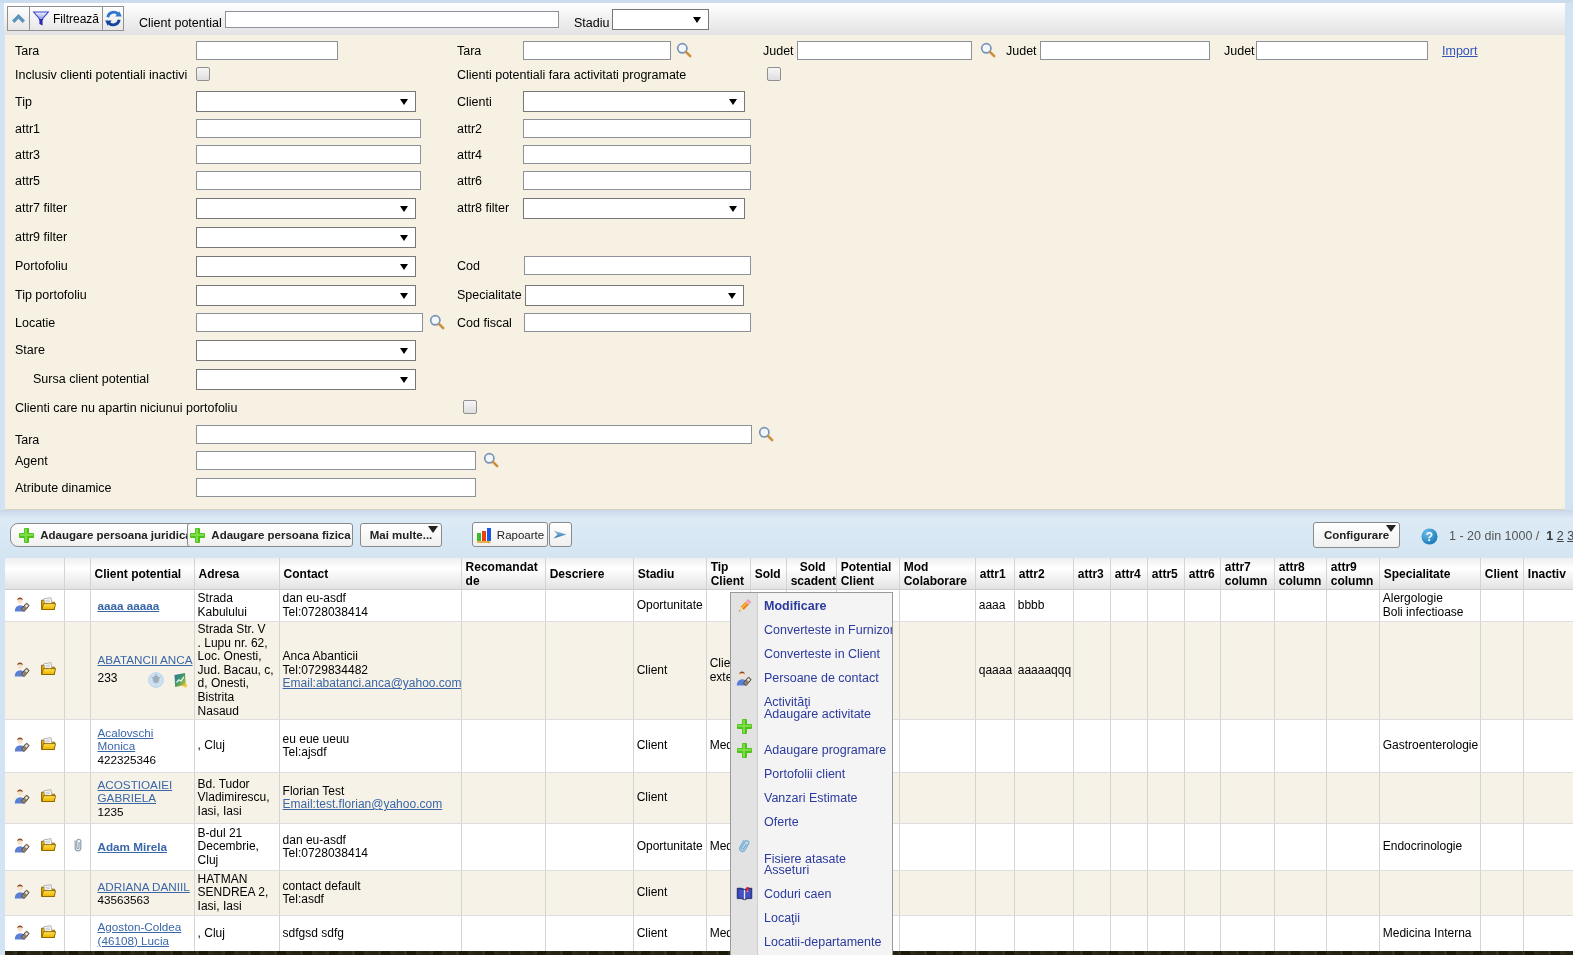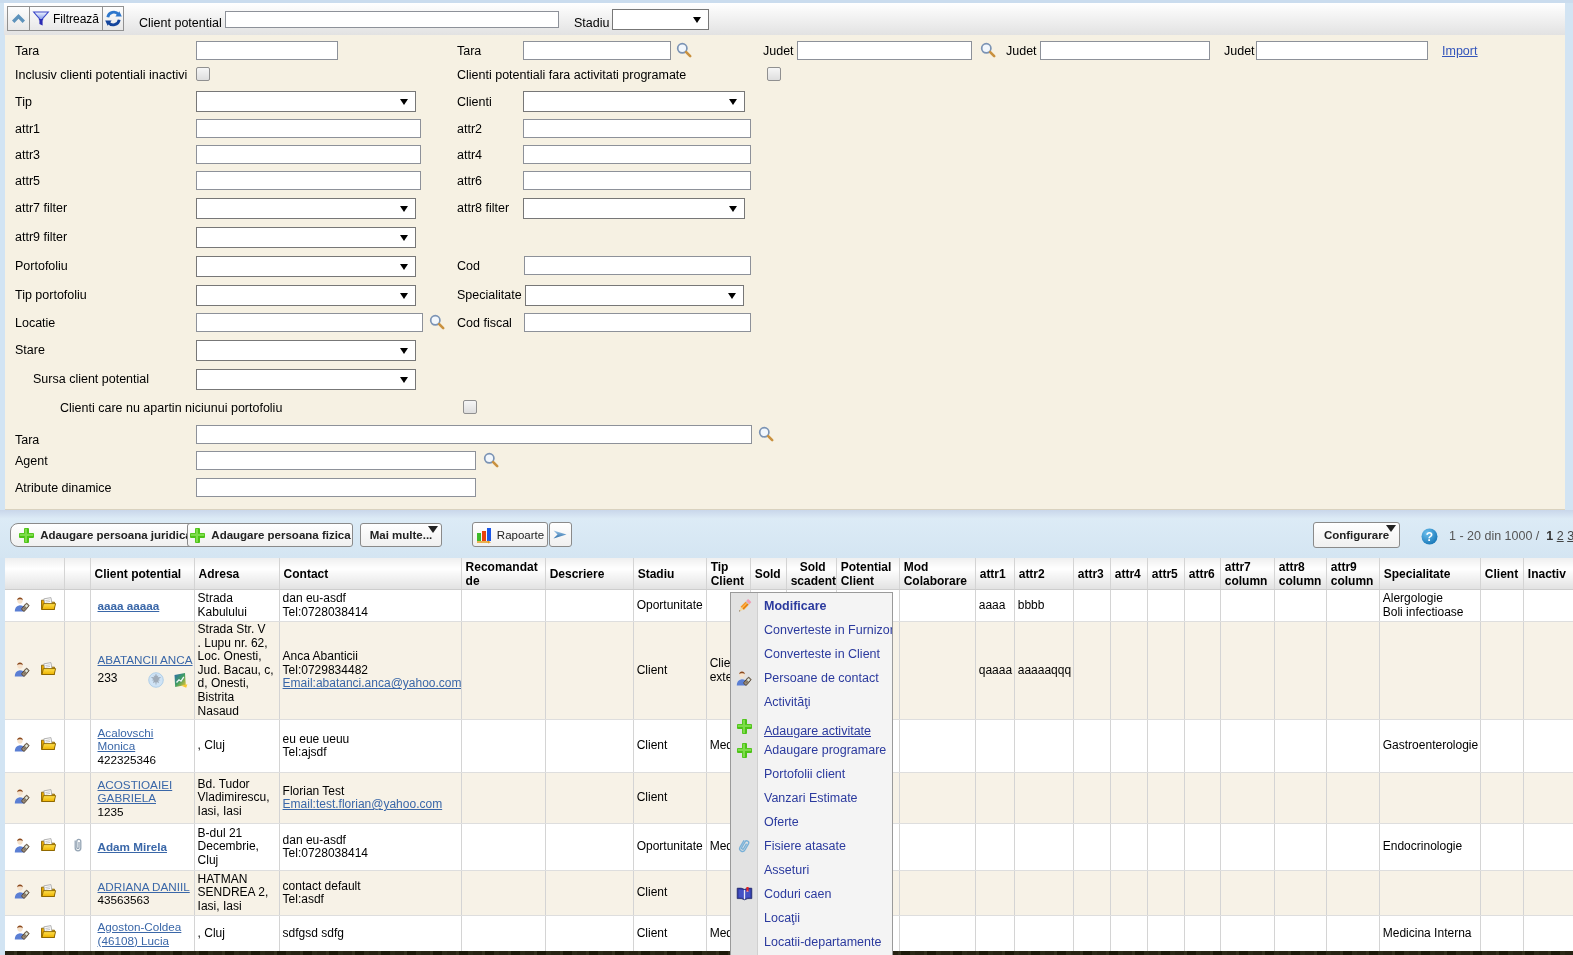--- a/index.html
+++ b/index.html
@@ -152,21 +152,21 @@
       </svg>
   <div class="lab" style="left:452px;top:281px;">Cod fiscal</div>
   <div class="inp" style="left:519px;top:278px;width:225px;"></div>
 
   <div class="lab" style="left:10px;top:308px;">Stare</div>
   <div class="sel" style="left:191px;top:305px;width:218px;"></div>
 
   <div class="lab" style="left:28px;top:337px;">Sursa client potential</div>
   <div class="sel" style="left:191px;top:334px;width:218px;"></div>
 
-  <div class="lab" style="left:10px;top:366px;margin-left:45px;">Clienti care nu apartin niciunui portofoliu</div>
+  <div class="lab" style="left:10px;top:366px;">Clienti care nu apartin niciunui portofoliu</div>
   <div class="cb" style="left:458px;top:365px;"></div>
 
   <div class="lab" style="left:10px;top:398px;">Tara</div>
   <div class="inp" style="left:191px;top:390px;width:554px;"></div>
   <svg class="ico" style="left:753px;top:391px;" width="16" height="16">
         <use href="#mag"></use>
       </svg>
 
   <div class="lab" style="left:10px;top:419px;">Agent</div>
   <div class="inp" style="left:191px;top:416px;width:278px;"></div>
@@ -579,34 +579,34 @@
   <div class="mi" style="top:30px;">Converteste in Furnizor</div>
   <div class="mi" style="top:54px;">Converteste in Client</div>
   <svg class="ico" style="left:5px;top:77px;" width="16" height="16">
         <use href="#person"></use>
       </svg>
   <div class="mi" style="top:78px;">Persoane de contact</div>
   <div class="mi" style="top:102px;">Activităţi</div>
   <svg class="ico" style="left:5px;top:125px;" width="17" height="17" viewBox="0 0 17 17">
         <use href="#plus"></use>
       </svg>
-  <div class="mi" style="top:131px;text-decoration:underline;">Adaugare activitate</div>
+  <div class="mi" style="top:114px;">Adaugare activitate</div>
   <svg class="ico" style="left:5px;top:149px;" width="17" height="17" viewBox="0 0 17 17">
         <use href="#plus"></use>
       </svg>
   <div class="mi" style="top:150px;">Adaugare programare</div>
   <div class="mi" style="top:174px;">Portofolii client</div>
   <div class="mi" style="top:198px;">Vanzari Estimate</div>
   <div class="mi" style="top:222px;">Oferte</div>
   <svg class="ico" style="left:5px;top:245px;" width="16" height="16" viewBox="0 0 16 16">
         <g transform="rotate(30 8 8)">
           <path d="M5.2,3 L5.2,11 a2.8,2.8 0 0 0 5.6,0 L10.8,4 a2,2 0 0 0 -4,0 L6.8,10.4 a1.1,1.1 0 0 0 2.2,0 L9,4.6" fill="none" stroke="#79b1d8" stroke-width="1.4"></path>
         </g>
       </svg>
-  <div class="mi" style="top:246px;">Fisiere atasate</div>
+  <div class="mi" style="top:259px;">Fisiere atasate</div>
   <div class="mi" style="top:270px;">Asseturi</div>
   <svg class="ico" style="left:5px;top:293px;" width="17" height="16" viewBox="0 0 17 16">
         <path d="M8.5,3.4 Q5.5,1.6 1.2,2.2 L1.2,12.6 Q5.5,12 8.5,13.8 Q11.5,12 15.8,12.6 L15.8,2.2 Q11.5,1.6 8.5,3.4Z" fill="#2c379e" stroke="#1a2060" stroke-width="0.7"></path>
         <path d="M8.5,4.6 Q6,3.2 2.6,3.6 L2.6,11.4 Q6,11.2 8.5,12.6 Q11,11.2 14.4,11.4 L14.4,3.6 Q11,3.2 8.5,4.6Z" fill="#4552c4"></path>
         <path d="M8.5,4 L8.5,13.2" stroke="#e8ecf8" stroke-width="1.3"></path>
         <rect x="10.4" y="1" width="2.2" height="4.6" fill="#e82020"></rect>
         <polygon points="10.4,5.6 12.6,5.6 11.5,4.4" fill="#f4f4f4"></polygon>
       </svg>
   <div class="mi" style="top:294px;">Coduri caen</div>
   <div class="mi" style="top:318px;">Locaţii</div>

